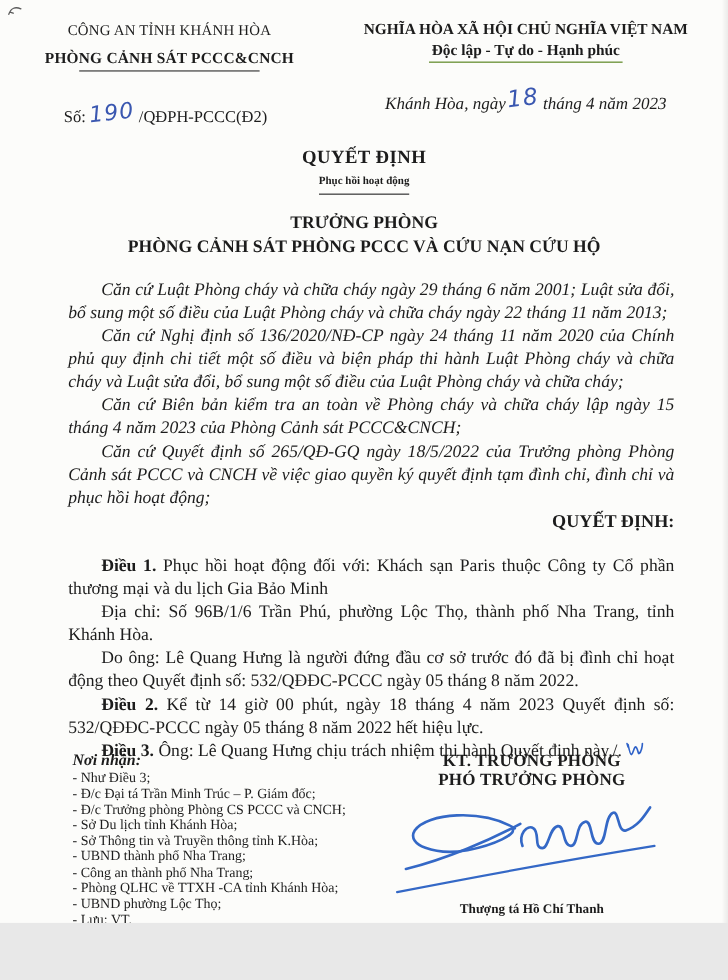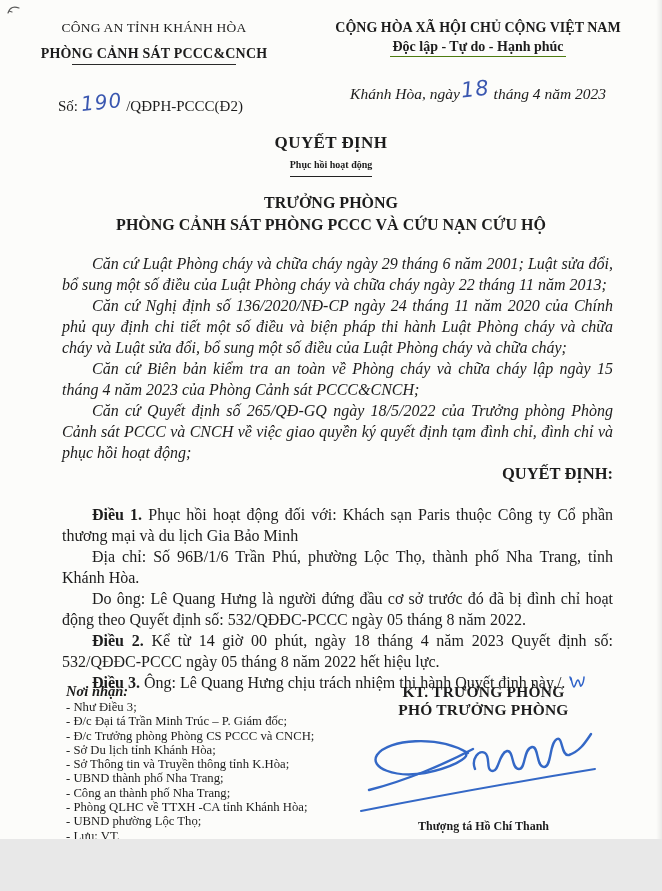--- a/index.html
+++ b/index.html
@@ -85,21 +85,21 @@
   <div class="header">
     <div class="col-left">
       <div class="h1l">CÔNG AN TỈNH KHÁNH HÒA</div>
       <div class="h2l">PHÒNG CẢNH SÁT PCCC&amp;CNCH</div>
       <div class="u-bar"></div>
       <div class="so-line">
         <span>Số:</span><span class="hand hand-no">190</span><span>/QĐPH-PCCC(Đ2)</span>
       </div>
     </div>
     <div class="col-right">
-      <div class="h1r">CỘNG HÒA XÃ HỘI CHỦ CỘNG VIỆT NAM</div>
+      <div class="h1r">NGHĨA HÒA XÃ HỘI CHỦ NGHĨA VIỆT NAM</div>
       <div><span class="h2r">Độc lập - Tự do - Hạnh phúc</span></div>
       <div class="date-line">
         <span>Khánh Hòa, ngày</span><span class="hand hand-day">18</span><span>tháng 4 năm 2023</span>
       </div>
     </div>
   </div>
 
   <div class="title-block">
     <div class="t1">QUYẾT ĐỊNH</div>
     <div><span class="t2">Phục hồi hoạt động</span></div>

